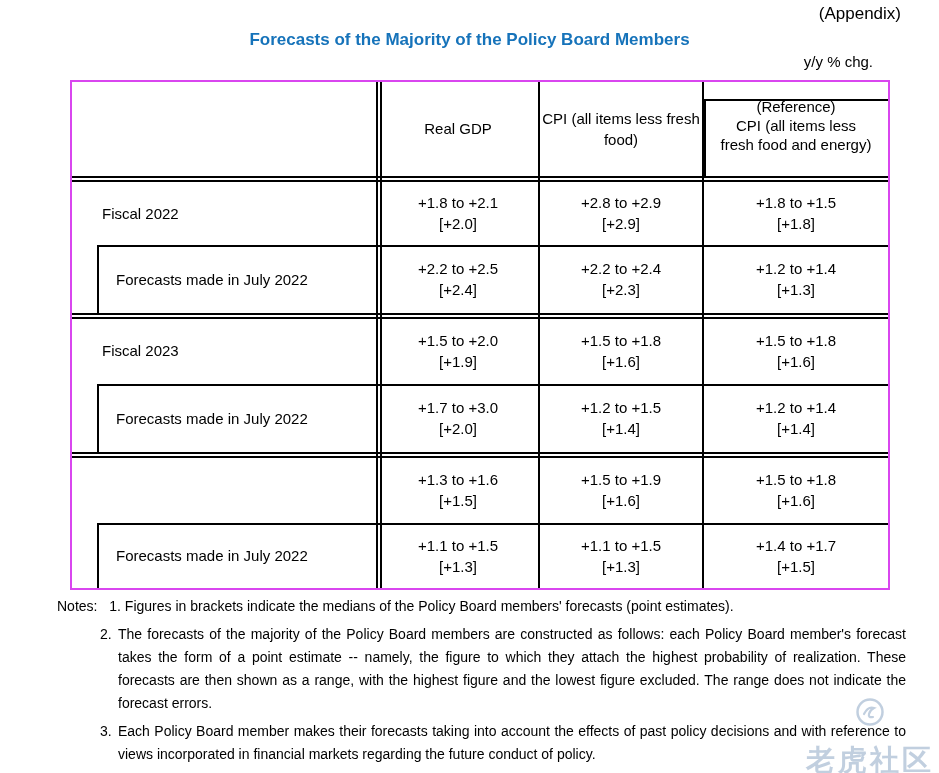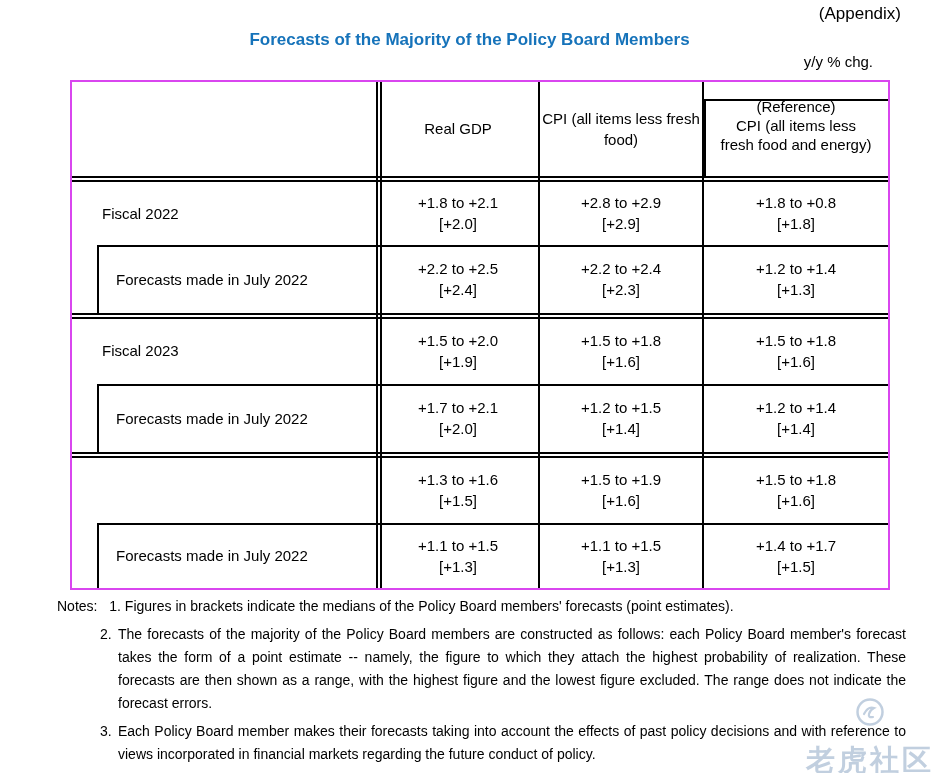--- a/index.html
+++ b/index.html
@@ -104,21 +104,21 @@
     <div class="rowlabel main-label row-g0m">Fiscal 2022</div>
     <div class="cell col-gdp row-g0m">
       <span>+1.8 to +2.1</span>
       <span>[+2.0]</span>
     </div>
     <div class="cell col-cpi row-g0m">
       <span>+2.8 to +2.9</span>
       <span>[+2.9]</span>
     </div>
     <div class="cell col-ref row-g0m">
-      <span>+1.8 to +0.8</span>
+      <span>+1.8 to +1.5</span>
       <span>[+1.8]</span>
     </div>
 
     <div class="rowlabel sub-label row-g0s">Forecasts made in July 2022</div>
     <div class="cell col-gdp row-g0s">
       <span>+2.2 to +2.5</span>
       <span>[+2.4]</span>
     </div>
     <div class="cell col-cpi row-g0s">
       <span>+2.2 to +2.4</span>
@@ -138,21 +138,21 @@
       <span>+1.5 to +1.8</span>
       <span>[+1.6]</span>
     </div>
     <div class="cell col-ref row-g1m">
       <span>+1.5 to +1.8</span>
       <span>[+1.6]</span>
     </div>
 
     <div class="rowlabel sub-label row-g1s">Forecasts made in July 2022</div>
     <div class="cell col-gdp row-g1s">
-      <span>+1.7 to +2.1</span>
+      <span>+1.7 to +3.0</span>
       <span>[+2.0]</span>
     </div>
     <div class="cell col-cpi row-g1s">
       <span>+1.2 to +1.5</span>
       <span>[+1.4]</span>
     </div>
     <div class="cell col-ref row-g1s">
       <span>+1.2 to +1.4</span>
       <span>[+1.4]</span>
     </div>

